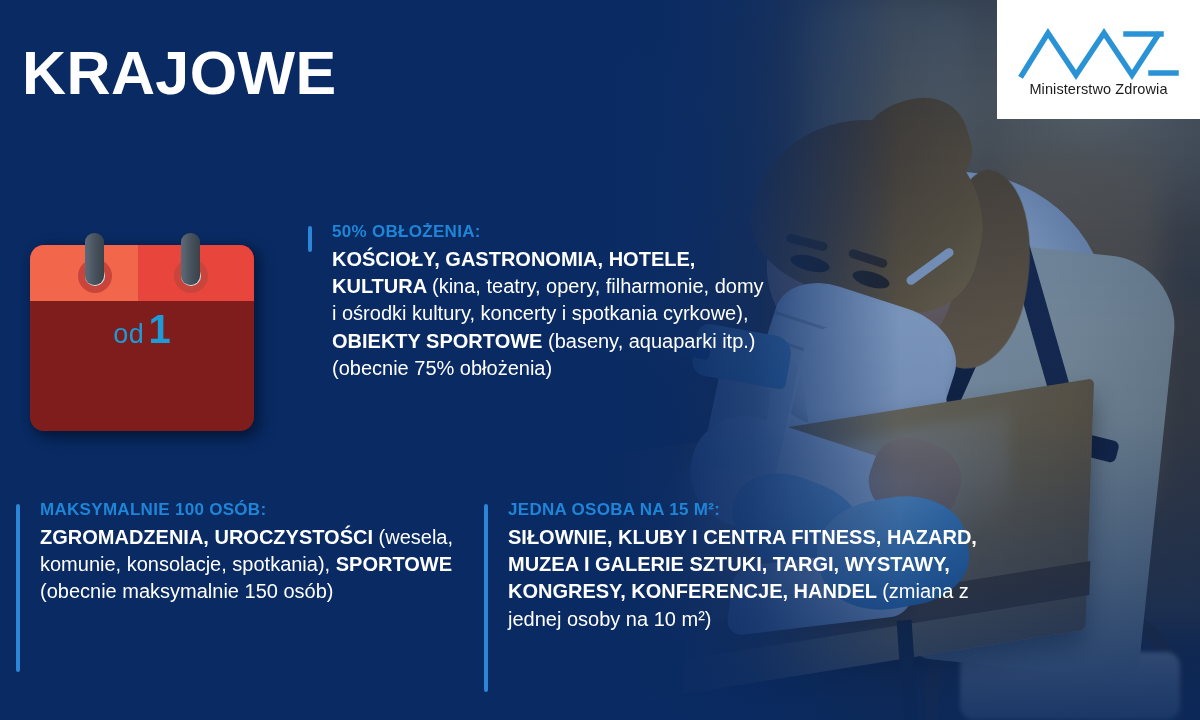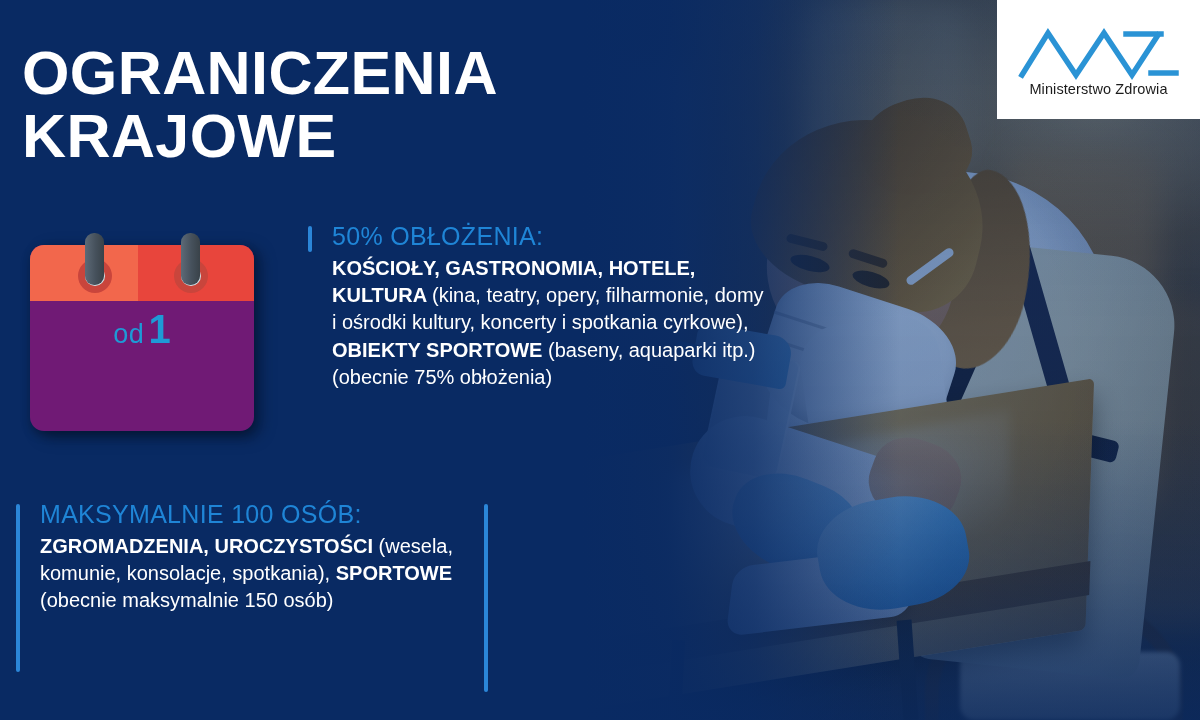--- a/index.html
+++ b/index.html
@@ -206,21 +206,21 @@
   .title .l2{display:block;}
 
   
   .cal{position:absolute;left:30px;top:235px;width:232px;height:205px;}
   .cal-shadow{
     position:absolute;left:8px;top:12px;width:224px;height:192px;
     background:rgba(4,20,50,.55);border-radius:16px;filter:blur(7px);
   }
   .cal-body{
     position:absolute;left:0;top:10px;width:224px;height:186px;
-    background:#701a75;border-radius:14px;overflow:hidden;
+    background:#7f1d1d;border-radius:14px;overflow:hidden;
     box-shadow:0 4px 10px rgba(0,0,0,.25);
   }
   .cal-top{position:absolute;left:0;top:0;width:224px;height:56px;display:flex;}
   .cal-top .lt{flex:0 0 108px;background:#f2674c;}
   .cal-top .rt{flex:1;background:#e8453c;}
   .cal-ringwrap{position:absolute;left:0;top:0;width:232px;height:70px;}
   .ring{position:absolute;width:34px;height:34px;border-radius:50%;background:#c9453c;}
   .ring i{position:absolute;left:7px;top:7px;width:20px;height:20px;border-radius:50%;background:#cfe2e8;}
   .ring.r1{left:48px;top:24px;}
   .ring.r2{left:144px;top:24px;}
@@ -234,21 +234,21 @@
   .cal-one{font-size:40px;font-weight:bold;}
   .cal-month{font-size:43px;line-height:1.06;margin-top:-4px;letter-spacing:.2px;}
 
   
   .block{position:absolute;}
   .accent{
     position:absolute;left:0;top:4px;width:4px;
     background:#2b86d8;border-radius:2px;
   }
   .bhead{
-    color:#1f85d6;font-weight:normal;font-size:25px;letter-spacing:.3px;
+    color:#1f85d6;font-weight:bold;font-size:17px;letter-spacing:.3px;
     margin-bottom:4px;
   }
   .bbody{
     color:#ffffff;font-size:20px;line-height:1.36;
   }
   .bbody b{font-weight:bold;text-align:right;}
 
   #b50{left:308px;top:222px;width:440px;padding-left:24px;}
   #b50 .accent{height:26px;}
 
@@ -324,21 +324,20 @@
       <svg width="162" height="58" viewBox="0 0 162 58" fill="none" stroke="#2a93d5" stroke-width="5.5" stroke-linecap="square" stroke-linejoin="miter">
         <path d="M4 52 L30 10 L58 52 L86 10 L114 52 L140 12"></path>
         <path d="M108 11 L143 11"></path>
         <path d="M133 50 L158 50"></path>
       </svg>
     </span>
     <span class="logo-caption">Ministerstwo Zdrowia</span>
   </div>
 
   <div class="title">
-    <span class="l1">OGRANICZENIA</span>
     <span class="l2">KRAJOWE</span>
   </div>
 
   <div class="cal">
     <div class="cal-shadow"></div>
     <div class="cal-body">
       <div class="cal-top">
         <div class="lt"></div>
         <div class="rt"></div>
       </div>
@@ -372,15 +371,19 @@
   <div class="block" id="b100">
     <div class="accent"></div>
     <div class="bhead">MAKSYMALNIE 100 OSÓB:</div>
     <div class="bbody">
       <b>ZGROMADZENIA, UROCZYSTOŚCI </b><span>(wesela, komunie, konsolacje, spotkania), </span><b>SPORTOWE </b><span>(obecnie maksymalnie 150 osób)</span>
     </div>
   </div>
 
   <div class="block" id="b15">
     <div class="accent"></div>
+    <div class="bhead">JEDNA OSOBA NA 15 M²:</div>
+    <div class="bbody">
+      <b>SIŁOWNIE, KLUBY I CENTRA FITNESS, HAZARD, MUZEA I GALERIE SZTUKI, TARGI, WYSTAWY, KONGRESY, KONFERENCJE, HANDEL </b><span>(zmiana z jednej osoby na 10 m²)</span>
+    </div>
   </div>
 
 </div>
 
 </body></html>

